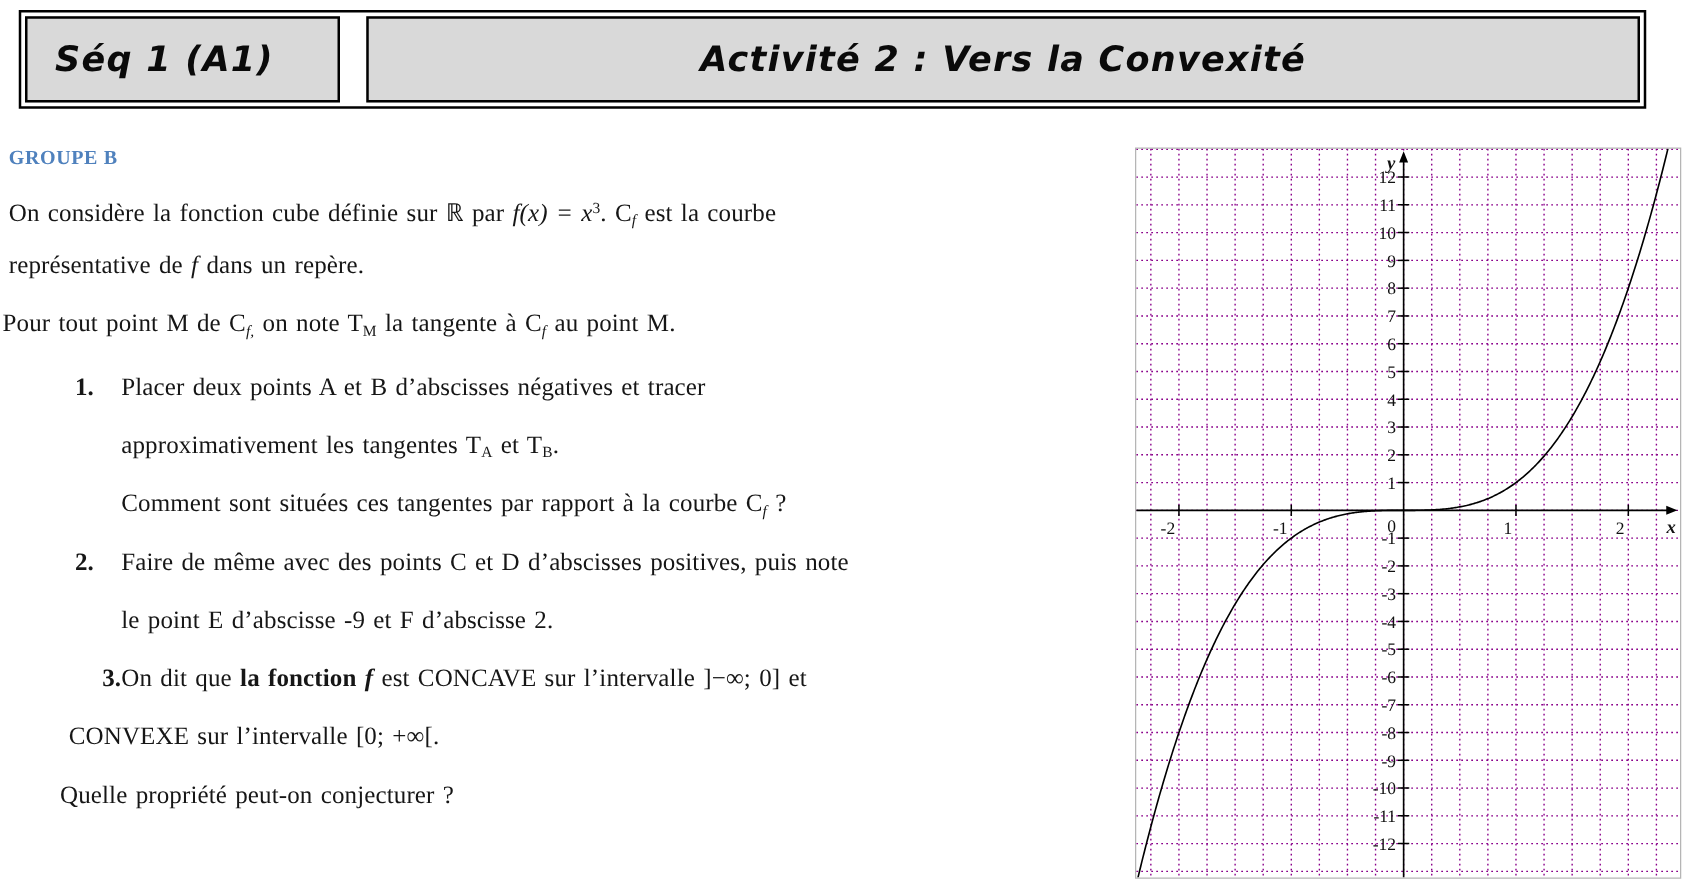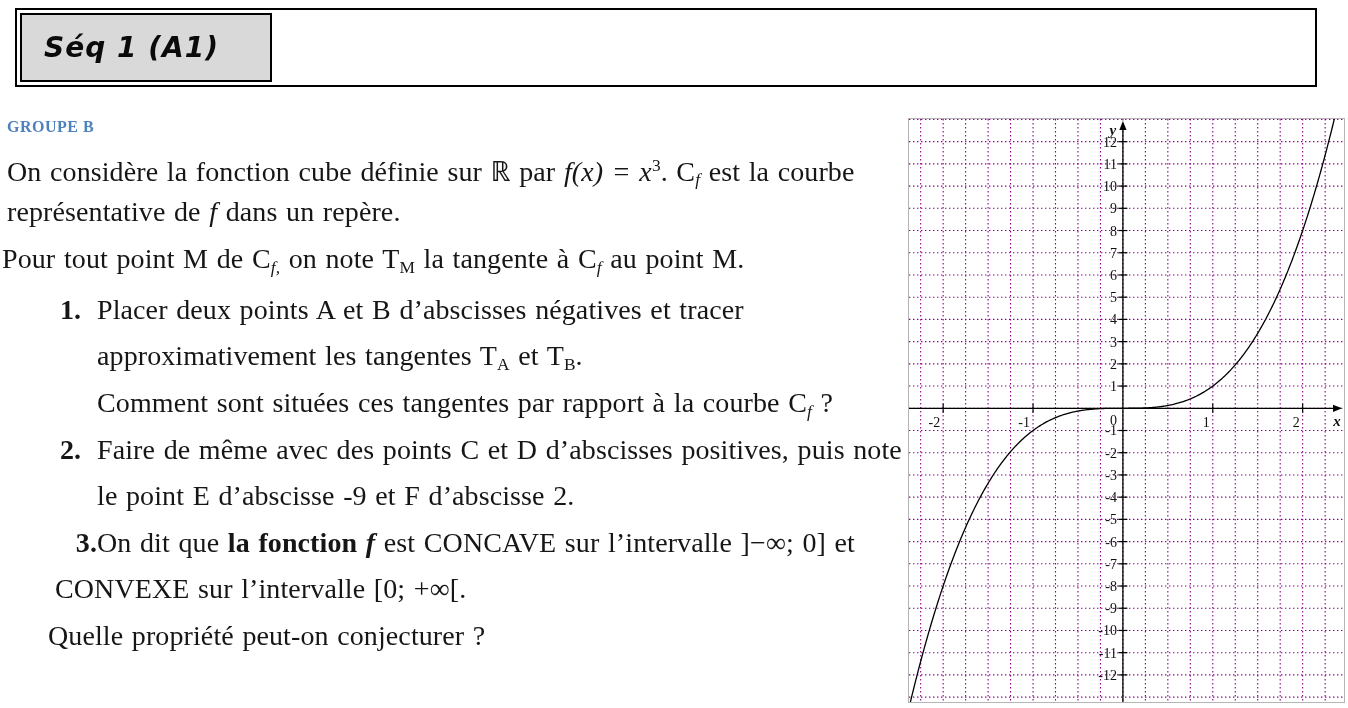--- a/index.html
+++ b/index.html
@@ -12,21 +12,21 @@
   .hdr-cell{border:2px solid #000;box-sizing:border-box;display:flex;align-items:center;
             font-family:"DejaVu Sans",sans-serif;font-style:italic;font-weight:bold;
             font-size:28px;letter-spacing:1px;color:#0a0a0a;}
   .hdr-left{width:252px;padding-left:22px;}
   .hdr-right{flex:1;justify-content:center;}
 
   
   .group-title{position:absolute;left:7px;top:118px;font-weight:bold;font-size:16px;letter-spacing:.5px;}
 
   
-  .line{position:absolute;font-size:28px;line-height:28px;white-space:nowrap;letter-spacing:.1px;word-spacing:1.5px;}
+  .line{position:absolute;font-size:20px;line-height:28px;white-space:nowrap;letter-spacing:.1px;word-spacing:1.5px;}
   .num{display:inline-block;width:37px;font-weight:bold;}
   .seg-i{font-style:italic;}
   .seg-b{font-weight:bold;}
   .seg-bi{font-weight:bold;font-style:italic;}
   .seg-sub{font-size:0.62em;vertical-align:-0.28em;}
   .seg-subi{font-size:0.62em;vertical-align:-0.28em;font-style:italic;}
   .seg-sup{font-size:0.62em;vertical-align:0.55em;}
 
   
   .graph-box{position:absolute;left:908px;top:118px;width:435px;height:583px;
@@ -35,20 +35,23 @@
   .axis-label{font:italic bold 15px "Liberation Serif",serif;fill:#111;}
 </style>
 </head>
 <body>
 
 <div class="page">
 
   <div class="hdr">
     <div class="hdr-cell hdr-left" style="background: rgb(217, 217, 217);">
       <span>Séq 1 (A1)</span>
+    </div>
+    <div class="hdr-cell hdr-right" style="background: rgb(217, 217, 217);">
+      <span>Activité 2 : Vers la Convexité</span>
     </div>
   </div>
 
   <div class="group-title" style="color: rgb(79, 129, 189);">GROUPE B</div>
 
   <div id="text-lines">
       <div class="line" style="left: 7px; top: 152px;"><span>On considère la fonction cube définie sur ℝ par </span><span class="seg-i">f</span><span class="seg-i">(x) = x</span><span class="seg-sup">3</span><span>. C</span><span class="seg-subi">f</span><span> est la courbe</span></div>
       <div class="line" style="left: 7px; top: 198px;"><span>représentative de </span><span class="seg-i">f</span><span> dans un repère.</span></div>
       <div class="line" style="left: 2px; top: 245px;"><span>Pour tout point M de C</span><span class="seg-subi">f,</span><span> on note T</span><span class="seg-sub">M</span><span> la tangente à C</span><span class="seg-subi">f</span><span>  au point M.</span></div>
       <div class="line" style="left: 60px; top: 296px;"><span class="num">1.</span><span>Placer deux points A et B d’abscisses négatives et tracer</span></div>

